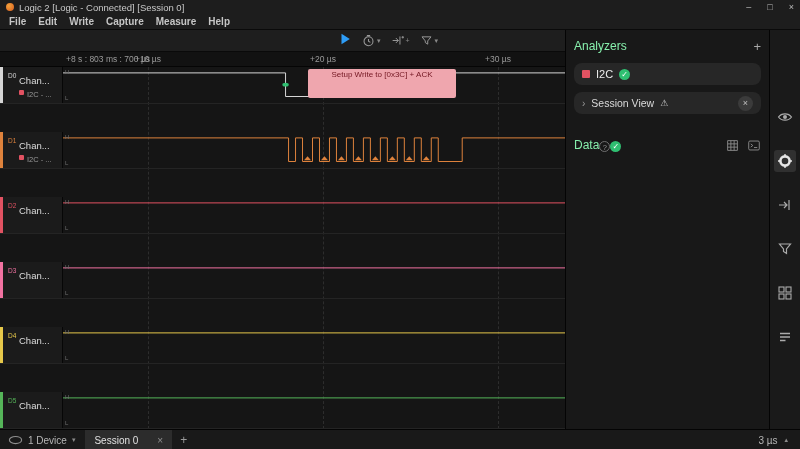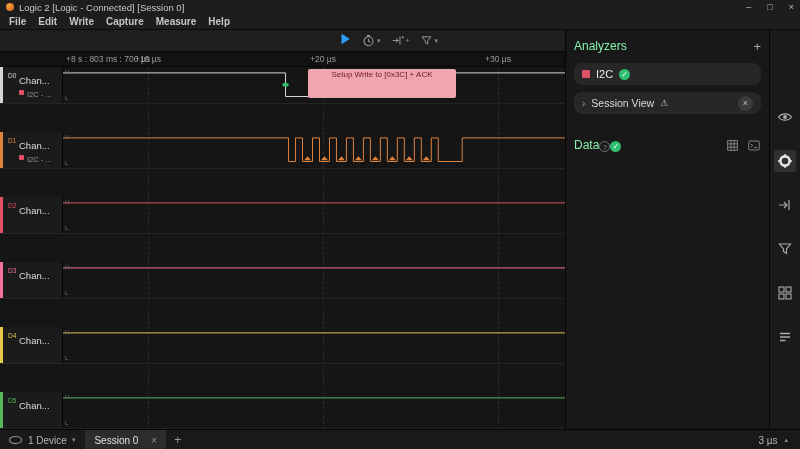--- a/index.html
+++ b/index.html
@@ -64,21 +64,21 @@
            font-family:"DejaVu Sans Mono",monospace;font-size:9px;color:#cf5f5f;overflow:hidden;}
   
   .iconstrip{width:31px;background:#1a1a1a;border-left:1px solid #040404;display:flex;flex-direction:column;
              align-items:center;padding-top:76px;gap:22px;box-sizing:border-box;}
   .stripbtn{width:22px;height:22px;display:flex;align-items:center;justify-content:center;border-radius:3px;}
   .stripbtn.active{background:#303030;}
   
   .bottombar{height:21px;background:#191919;border-top:1px solid #040404;display:flex;align-items:center;
              font-size:10px;color:#b5b5b5;padding:0 8px;box-sizing:border-box;}
   .devgroup{display:flex;align-items:center;gap:5px;}
-  .tab{height:21px;background:#2c2c2c;display:flex;align-items:center;padding:0 9px;gap:13px;margin-left:10px;color:#e0e0e0;}
+  .tab{height:21px;background:#2c2c2c;display:flex;align-items:center;padding:0 9px;gap:19px;margin-left:10px;color:#e0e0e0;}
   .tabclose{color:#8f8f8f;font-size:10px;}
   .plustab{margin-left:8px;color:#9a9a9a;font-size:12px;}
   .scale{margin-left:auto;display:flex;align-items:center;gap:7px;margin-right:4px;}
 </style>
 </head>
 <body>
 
 <div class="app">
 
   <div class="titlebar">

